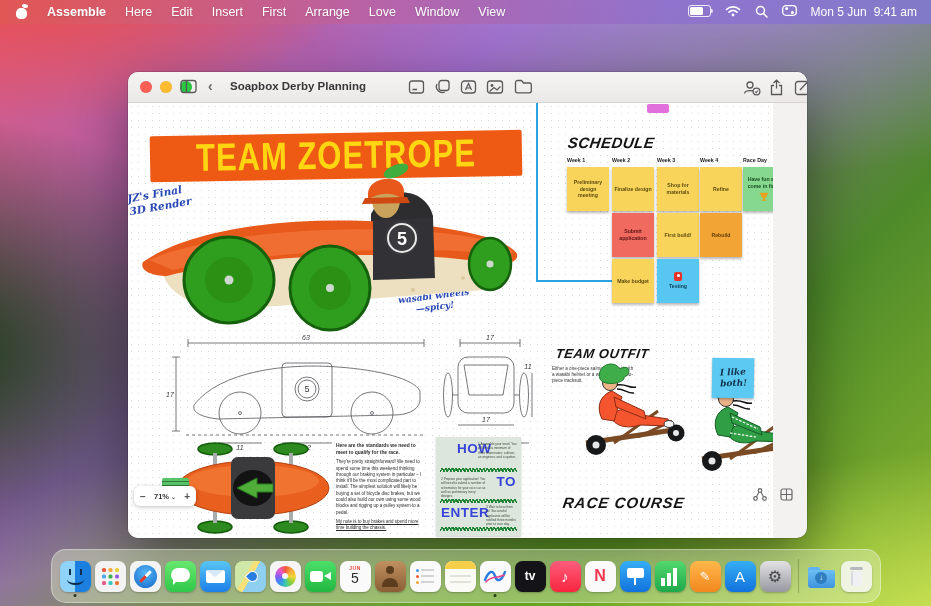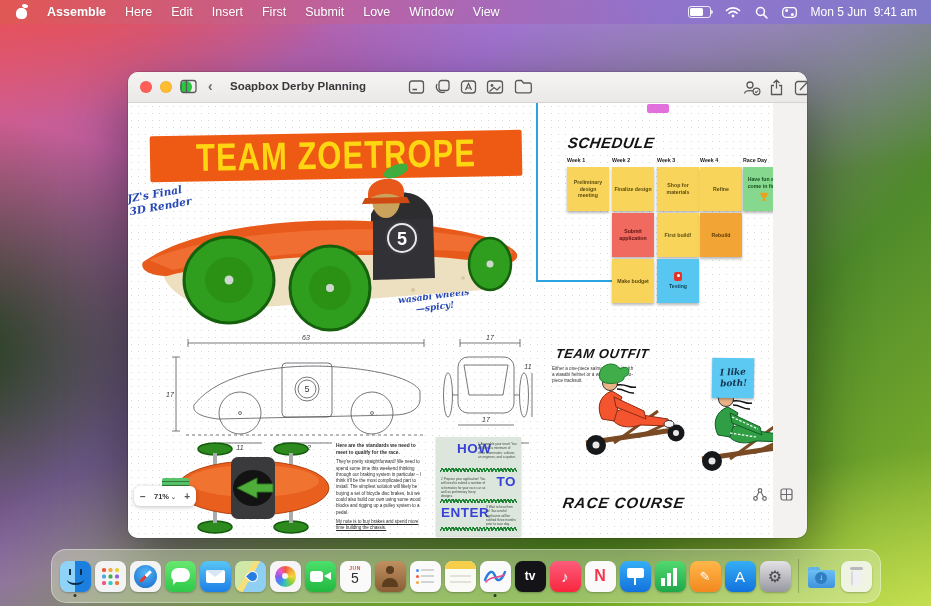--- a/index.html
+++ b/index.html
@@ -12,21 +12,21 @@
       radial-gradient(55% 48% at 6% -10%, #f04a3a 0%, rgba(240,74,58,0) 62%),
       radial-gradient(75% 60% at 80% -14%, #a78fe0 0%, rgba(167,143,224,0) 72%),
       linear-gradient(135deg, #dd5a80 0%, #9a63c2 35%, #4e8a2a 72%, #8ab82c 100%);}
   
   .menubar{position:absolute;left:0;top:0;width:931px;height:24px;display:flex;align-items:center;
     background:linear-gradient(90deg, rgba(224,88,84,.85), rgba(186,98,164,.85) 40%, rgba(142,113,205,.85) 72%, rgba(128,120,208,.85));
     color:#fff;font-size:12.5px;}
   .mb-left{display:flex;align-items:center;gap:19px;padding-left:16px;}
   .mb-app{font-weight:700;}
   .mb-item{text-shadow:0 1px 2px rgba(0,0,0,.15);}
-  .mb-right{margin-left:auto;display:flex;align-items:center;gap:14px;padding-right:14px;font-size:12px;}
+  .mb-right{margin-left:auto;display:flex;align-items:flex-start;gap:14px;padding-right:14px;font-size:12px;}
   .apple{width:12px;height:14px;position:relative;}
   .apple::before{content:"";position:absolute;left:0;top:3px;width:11px;height:11px;background:#fff;border-radius:5px 5px 4.5px 4.5px;}
   .apple::after{content:"";position:absolute;left:6px;top:-1px;width:6px;height:4px;background:#fff;border-radius:70% 30% 70% 30%;transform:rotate(30deg);}
   .batt{width:21px;height:10px;border:1px solid rgba(255,255,255,.85);border-radius:3px;position:relative;}
   .batt::before{content:"";position:absolute;left:1px;top:1px;bottom:1px;width:13px;background:#fff;border-radius:1.5px;}
   .batt::after{content:"";position:absolute;right:-3px;top:2.5px;width:2px;height:4px;background:rgba(255,255,255,.8);border-radius:0 2px 2px 0;}
   .mb-clock{display:flex;gap:7px;}
   
   .window{position:absolute;left:128px;top:72px;width:679px;height:466px;border-radius:10px;
     background:#f3f2f0;box-shadow:0 25px 60px rgba(0,0,0,.45), 0 0 0 .5px rgba(0,0,0,.25);overflow:hidden;}
@@ -169,21 +169,21 @@
 <div class="desktop">
 
   <div class="menubar">
     <div class="mb-left">
       <div class="apple"></div>
       <span class="mb-item mb-app">Assemble</span>
       <span class="mb-item">Here</span>
       <span class="mb-item">Edit</span>
       <span class="mb-item">Insert</span>
       <span class="mb-item">First</span>
-      <span class="mb-item">Submit</span>
+      <span class="mb-item">Arrange</span>
       <span class="mb-item">Love</span>
       <span class="mb-item">Window</span>
       <span class="mb-item">View</span>
     </div>
     <div class="mb-right">
       <div class="batt"></div>
       <svg width="16" height="12" viewBox="0 0 16 12">
         <path d="M1.5 4.5 C5 1 11 1 14.5 4.5" stroke="#fff" stroke-width="1.6" fill="none" stroke-linecap="round"></path>
         <path d="M4 7.2 C6.4 5 9.6 5 12 7.2" stroke="#fff" stroke-width="1.6" fill="none" stroke-linecap="round"></path>
         <circle cx="8" cy="10" r="1.4" fill="#fff"></circle>

